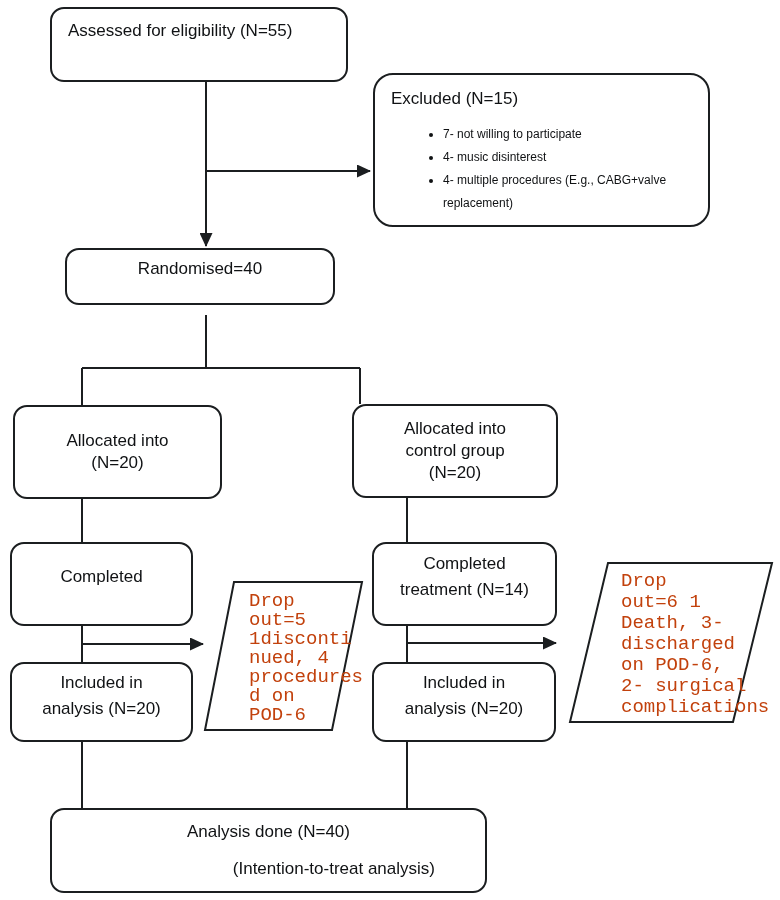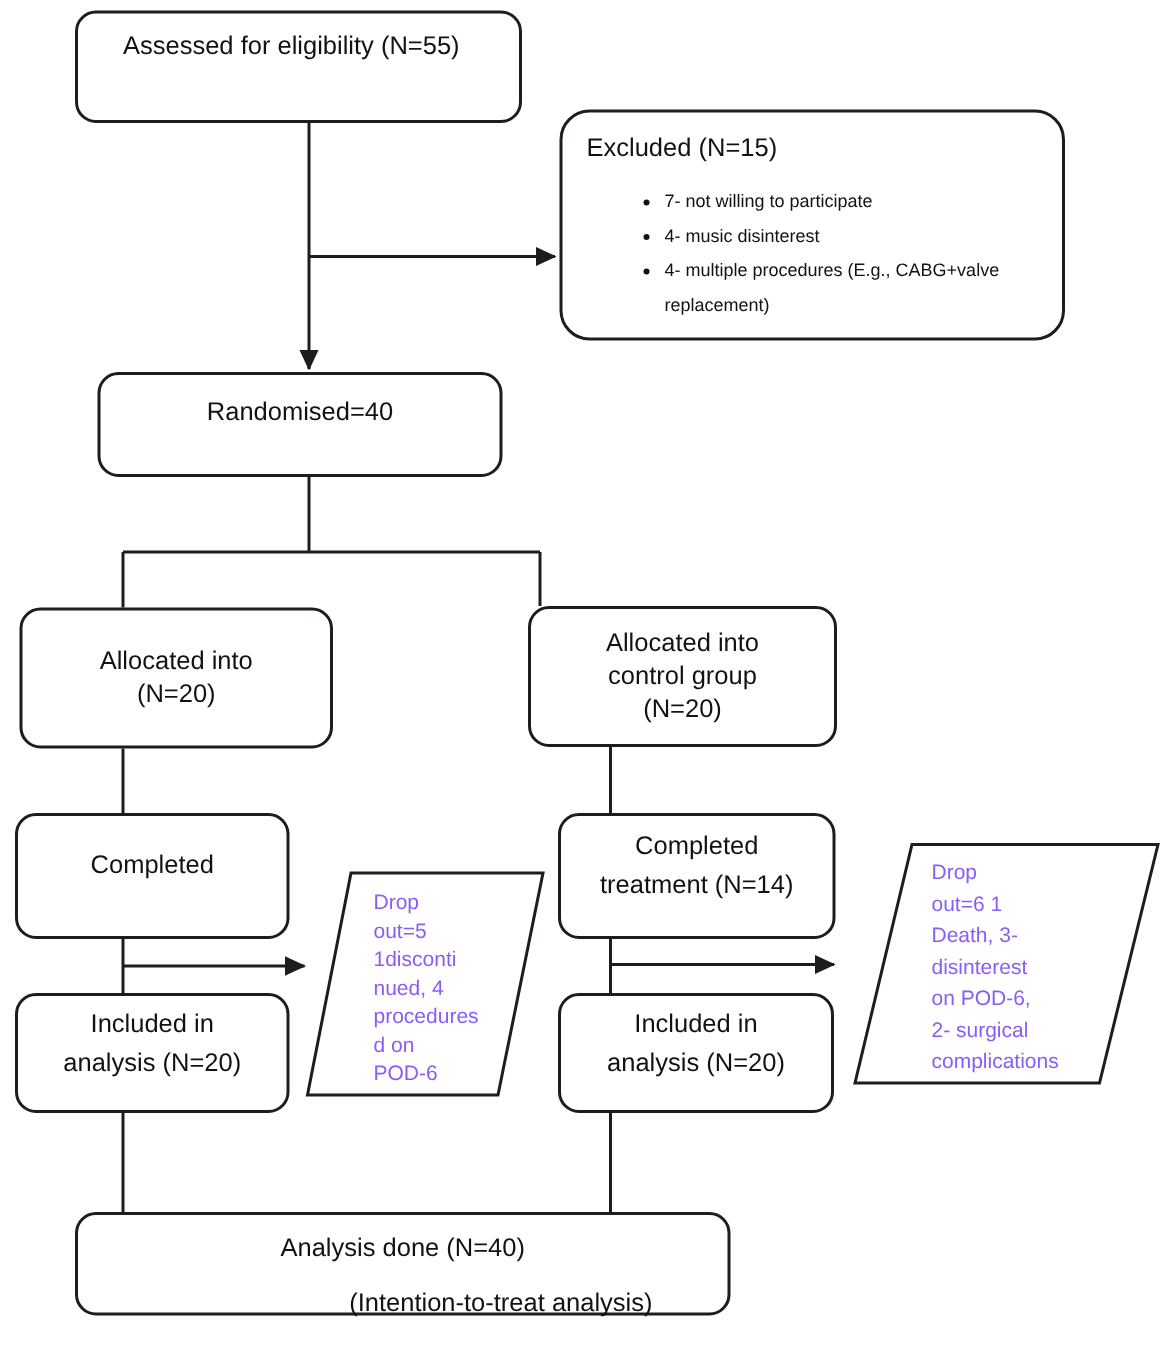--- a/index.html
+++ b/index.html
@@ -28,38 +28,39 @@
     color: #101214;
   }
   .center-box {
     display: flex;
     flex-direction: column;
     align-items: center;
     justify-content: center;
     text-align: center;
   }
   .tl-box { text-align: left; }
-  #assessed-box { left: 50px; top: 7px; width: 298px; height: 75px; padding: 11px 30px; }
+  #assessed-box { left: 50px; top: 7px; width: 298px; height: 75px; padding: 11px 16px; }
   #excluded-box { left: 373px; top: 73px; width: 337px; height: 154px; padding: 13px 28px 0 16px; border-radius: 20px; }
   #excluded-box ul { margin: 13px 0 0 0; padding-left: 52px; }
   #excluded-box li { font-size: 12px; line-height: 23px; }
-  #randomised-box { left: 65px; top: 248px; width: 270px; height: 70px; padding-bottom: 16px; }
+  #randomised-box { left: 65px; top: 248px; width: 270px; height: 57px; padding-bottom: 16px; }
   #alloc-intervention-box { left: 13px; top: 405px; width: 209px; height: 94px; }
   #alloc-control-box { left: 352px; top: 404px; width: 206px; height: 94px; }
   #completed-intervention-box { left: 10px; top: 542px; width: 183px; height: 84px; line-height: 26px; padding-bottom: 14px; }
   #included-intervention-box { left: 10px; top: 662px; width: 183px; height: 80px; line-height: 26px; padding-bottom: 12px; }
   #completed-control-box { left: 372px; top: 542px; width: 185px; height: 84px; line-height: 26px; padding-bottom: 14px; }
   #included-control-box { left: 372px; top: 662px; width: 184px; height: 80px; line-height: 26px; padding-bottom: 12px; }
-  #analysis-box { left: 50px; top: 808px; width: 437px; height: 69px; padding-top: 11px; }
+  #analysis-box { left: 50px; top: 808px; width: 437px; height: 85px; padding-top: 11px; }
   #analysis-box .line1 { text-align: center; }
   #analysis-box .line2 { text-align: right; position: relative; left: -50px; margin-top: 15px; }
   .para-text {
     position: absolute;
-    font-size: 14px;
-    color: #8b5cf6;
+    font-size: 19px;
+    color: #c2410c;
+    font-family: Liberation Mono, monospace;
   }
   #dropout-intervention-text { left: 249px; top: 592px; width: 106px; line-height: 19px; }
   #dropout-control-text { left: 621px; top: 571px; width: 116px; line-height: 21px; }
   .para-text div { white-space: nowrap; }
 </style>
 </head>
 <body>
 
 <div id="canvas">
 
@@ -143,21 +144,21 @@
     <div>nued, 4</div>
     <div>procedures</div>
     <div>d on</div>
     <div>POD-6</div>
   </div>
 
   <div class="para-text" id="dropout-control-text">
     <div>Drop</div>
     <div>out=6 1</div>
     <div>Death, 3-</div>
-    <div>disinterest</div>
+    <div>discharged</div>
     <div>on POD-6,</div>
     <div>2- surgical</div>
     <div>complications</div>
   </div>
 
   <div class="box" id="analysis-box">
     <div class="line1">Analysis done (N=40)</div>
     <div class="line2">(Intention-to-treat analysis)</div>
   </div>
 

